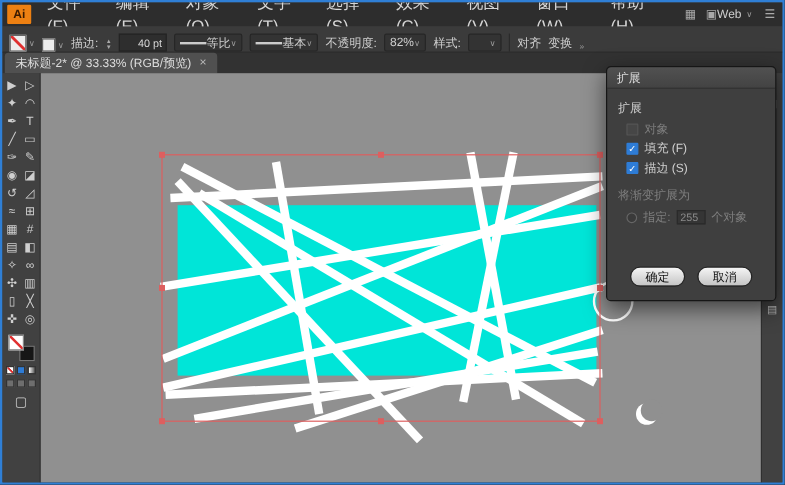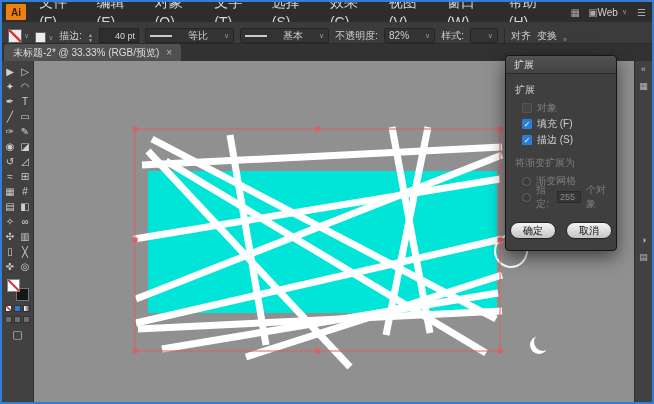--- a/index.html
+++ b/index.html
@@ -25,21 +25,21 @@
   .ctrlbar { height:22px; background:#3B3B3B; border-bottom:1px solid #2A2A2A;
              display:flex; align-items:flex-end; gap:6px; padding:0 6px; flex:0 0 auto;
              font-size:10px; color:#CFCFCF; }
   .swatch-none { width:14px; height:14px; background:#EDEDED; border:1px solid #666;
        background-image:linear-gradient(45deg,transparent 42%,#E03030 46%,#E03030 56%,transparent 60%); }
   .swatch-mini { width:11px; height:11px; background:#EDEDED; border:1px solid #666; }
   .stepper { display:flex; flex-direction:column; font-size:5px; color:#AAA; line-height:5px; }
   .valbox { width:40px; height:15px; background:#2E2E2E; border:1px solid #242424;
             color:#D8D8D8; font-size:9px; display:flex; align-items:center; justify-content:flex-end;
             padding:0 3px; }
-  .dd { display:flex; align-items:center; gap:16px; height:15px; background:#333;
+  .dd { display:flex; align-items:center; gap:0; height:15px; background:#333;
         border:1px solid #262626; border-radius:2px; padding:0 4px; }
   .dd .line { width:22px; height:2px; background:#CCC; }
   .vsep { width:1px; height:15px; background:#2A2A2A; }
   .ctrl-label { white-space:nowrap; }
 
   
   .tabbar { height:17px; background:#323232; display:flex; align-items:flex-end;
             padding-left:2px; flex:0 0 auto; }
   .tab { height:17px; background:#505050; color:#DDD; font-size:10px; display:flex;
          align-items:center; gap:7px; padding:0 9px; border-radius:3px 3px 0 0; }
@@ -69,21 +69,21 @@
 
   .canvas { flex:1; position:relative; background:#909090; overflow:hidden; }
   .canvas svg { position:absolute; inset:0; width:100%; height:100%; }
 
   .dock { width:18px; background:#414141; border-left:1px solid #2F2F2F; flex:0 0 auto;
           display:flex; flex-direction:column; align-items:center; padding-top:3px; gap:7px;
           color:#B8B8B8; font-size:9px; }
   .dock .big-gap { height:130px; }
 
   
-  .dialog { position:absolute; left:503px; top:53px; width:112px; height:196px; z-index:20;
+  .dialog { position:absolute; left:503px; top:53px; width:142px; height:196px; z-index:20;
             background:#3F3F3F; border:1px solid #161616; border-radius:4px;
             box-shadow:0 6px 18px rgba(0,0,0,.55); display:flex; flex-direction:column; }
   .dlg-title { height:18px; background:linear-gradient(#515151,#434343); border-bottom:1px solid #2B2B2B;
                border-radius:4px 4px 0 0; display:flex; align-items:center; padding:0 8px;
                font-size:10px; color:#DDD; flex:0 0 auto; }
   .dlg-body { flex:1; display:flex; flex-direction:column; padding:7px 9px 11px; }
   .grp { font-size:10px; color:#CFCFCF; margin:2px 0 3px; }
   .grp.dis { color:#7E7E7E; margin-top:8px; }
   .row { display:flex; align-items:center; gap:5px; height:16px; margin-left:7px;
          font-size:10px; color:#D0D0D0; }
@@ -282,24 +282,20 @@
           </div>
           <div class="row">
             <span class="cb on">✓</span>
             <span>描边 (S)</span>
           </div>
         </div>
       <div class="grp dis">将渐变扩展为</div>
       <div id="dlg-radios">
           <div class="row dis">
             <span class="rd"></span>
-            <span>渐变网格</span>
-          </div>
-          <div class="row dis">
-            <span class="rd"></span>
             <span>指定:</span>
             <input class="spec-input" disabled="" value="255" style="">
             <span>个对象</span>
           </div>
         </div>
       <div class="btn-row">
         <div class="btn">确定</div>
         <div class="btn">取消</div>
       </div>
     </div>

